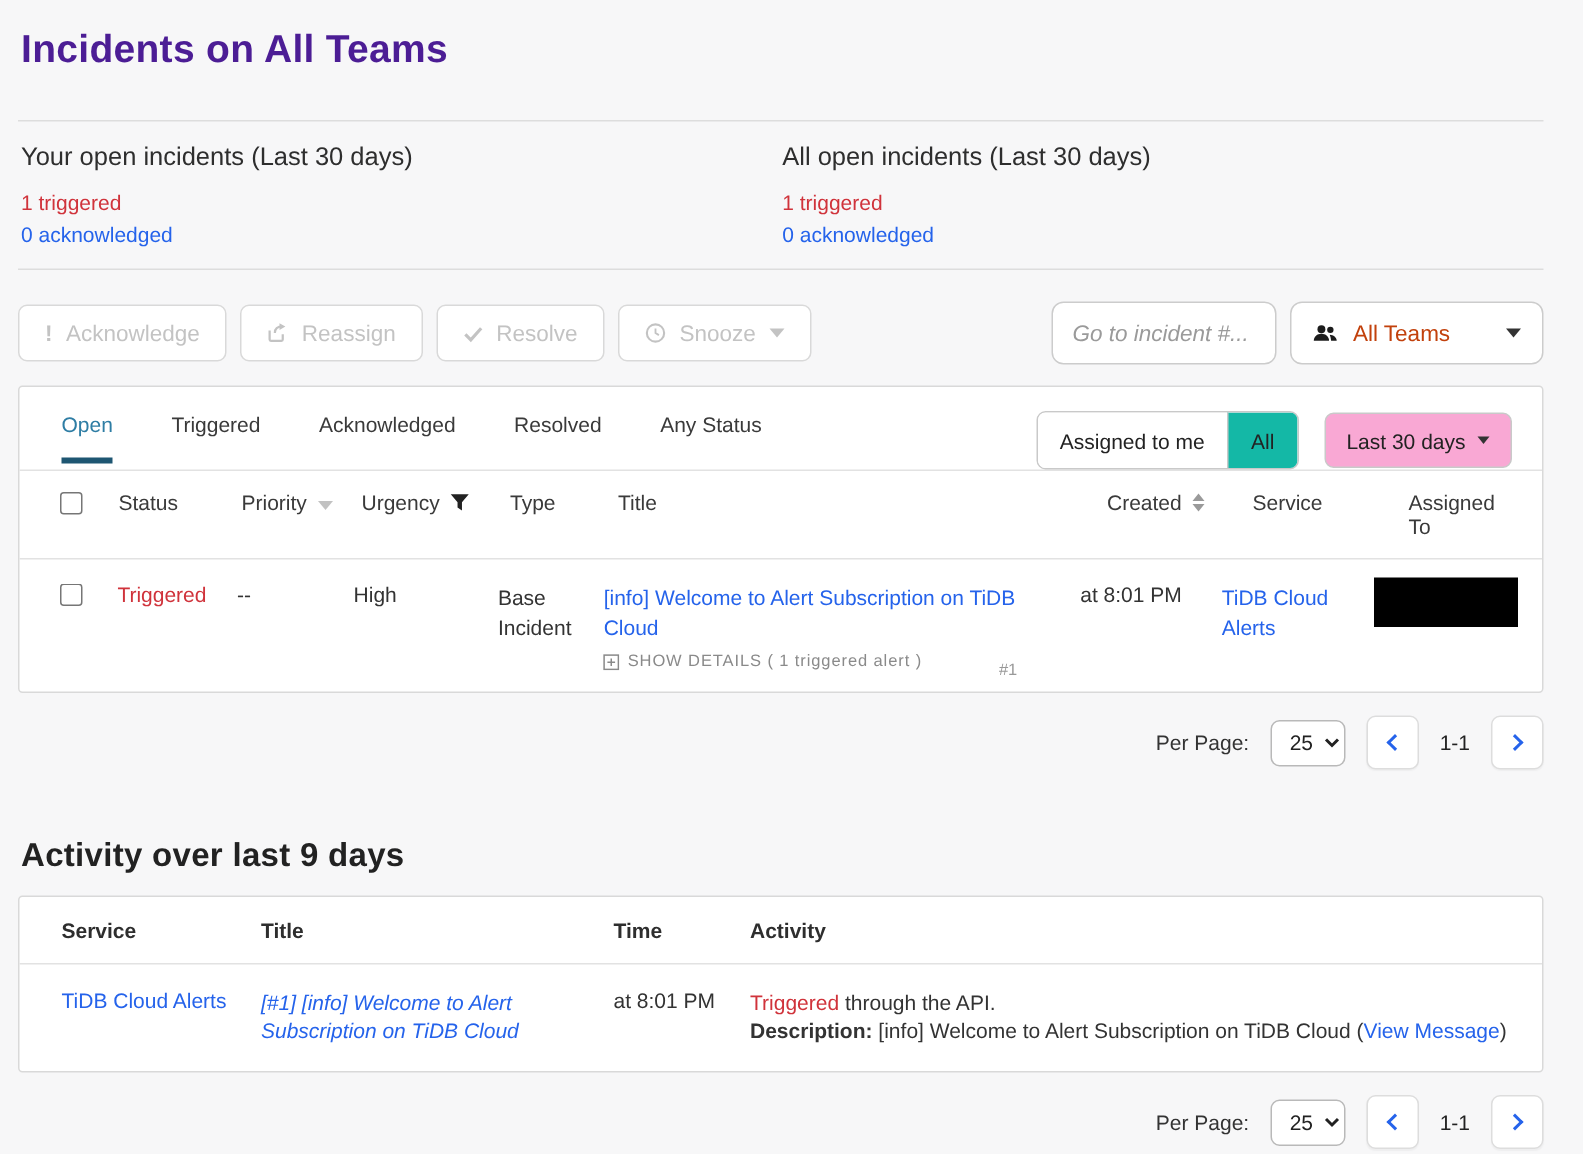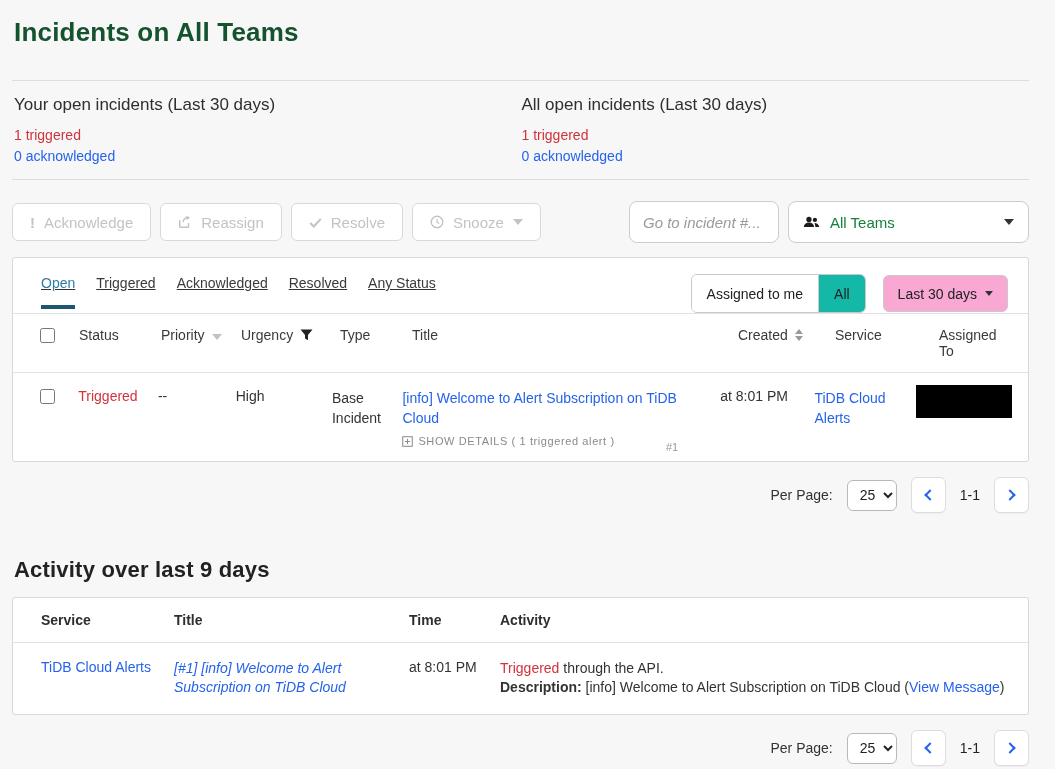--- a/index.html
+++ b/index.html
@@ -7,21 +7,21 @@
   body {
     height: 769px;
     background: #f7f7f8;
     font-family: "Liberation Sans", "DejaVu Sans", sans-serif;
     color: #333;
     overflow: hidden;
   }
   .content { padding: 0 26px 0 12px; }
 
   
-  .page-title { font-size: 26px; font-weight: 600; color: #14532d; padding: 17px 0 0 2px; letter-spacing: .2px; }
+  .page-title { font-size: 26px; font-weight: 600; color: #4c1d95; padding: 17px 0 0 2px; letter-spacing: .2px; }
   .divider { border: none; border-top: 1px solid #ddd; margin: 0; }
   .divider.d1 { margin-top: 32px; }
 
   
   .summary-row { display: flex; padding: 14px 0 12px 2px; }
   .summary-col { width: 50%; }
   .summary-heading { font-size: 17px; color: #2e2e2e; margin-bottom: 10px; font-weight: 400; }
   .count { font-size: 14px; line-height: 21px; }
   .count.red { color: #d0333b; }
   .count.blue { color: #2563eb; }
@@ -40,30 +40,30 @@
   .excl { font-weight: 700; font-size: 15px; }
   .caret-down { width: 0; height: 0; border-left: 5px solid transparent; border-right: 5px solid transparent; border-top: 6px solid #c3c3c3; display: inline-block; }
   .toolbar-right { display: flex; gap: 9px; align-items: center; }
   .goto-input {
     width: 150px; height: 42px; border: 1px solid #ccc; border-radius: 8px;
     background: #fff; padding: 0 13px; font-size: 15px; font-style: italic;
     color: #333; font-family: inherit; outline: none;
   }
   .goto-input::placeholder { color: #9a9a9a; font-style: italic; }
   .team-select {
-    width: 241px; height: 42px; background: #fff; border: 1px solid #ccc; border-radius: 8px;
+    width: 169px; height: 42px; background: #fff; border: 1px solid #ccc; border-radius: 8px;
     display: flex; align-items: center; padding: 0 14px; gap: 10px; cursor: pointer;
-    font-size: 15px; color: #15803d;
+    font-size: 15px; color: #c2410c;
   }
   .team-select .caret-down { border-top-color: #333; margin-left: auto; }
 
   
   .card { background: #fff; border: 1px solid #d9d9d9; border-radius: 3px; }
   .card-top { display: flex; justify-content: space-between; align-items: flex-start; padding: 17px 20px 0 28px; }
-  .tabs { display: flex; gap: 21px; text-decoration: underline; }
+  .tabs { display: flex; gap: 39px; }
   .tab { font-size: 14px; color: #3a3a3a; padding-bottom: 14px; cursor: pointer; border-bottom: 4px solid transparent; }
   .tab.active { color: #2e7da4; border-bottom-color: #1e5672; }
   .right-controls { display: flex; gap: 17px; align-items: center; margin-top: -1px; }
   .segmented { display: flex; border: 1px solid #c9c9c9; border-radius: 6px; overflow: hidden; background: #fff; }
   .seg { height: 37px; display: flex; align-items: center; padding: 0 15px; font-size: 14px; color: #222; cursor: pointer; background: #fff; }
   .seg.selected { background: #14b8a6; border-left: 1px solid #c9c9c9; }
   .range-btn {
     height: 37px; display: inline-flex; align-items: center; gap: 8px; padding: 0 14px;
     border: 1px solid #c9c9c9; border-radius: 6px; background: #f9a8d4; font-size: 14px; color: #222; cursor: pointer;
     font-family: inherit;

